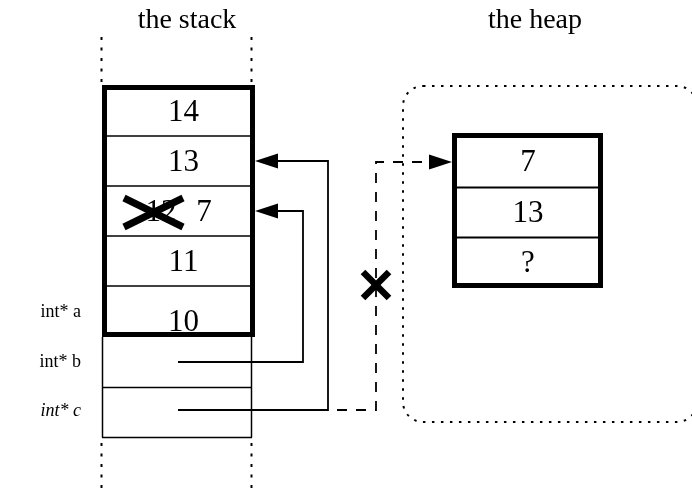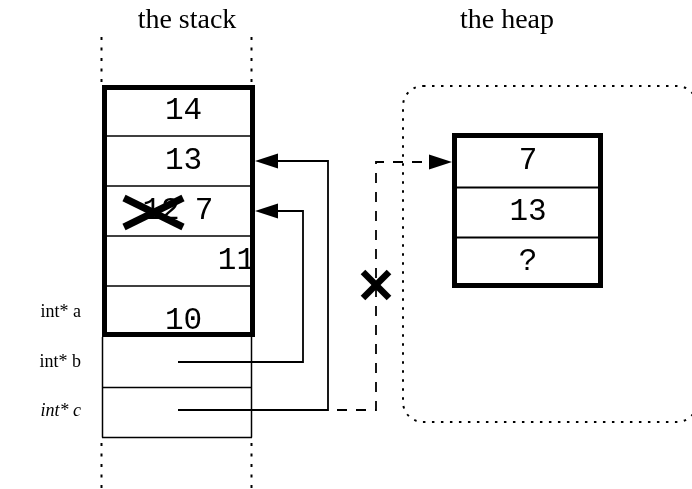--- a/index.html
+++ b/index.html
@@ -29,21 +29,20 @@
     font-size: 28px;
     text-align: center;
     height: 34px;
     line-height: 34px;
   }
   .cellnum {
     font-size: 31px;
     text-align: center;
     height: 50px;
     line-height: 50px;
-    font-family: Liberation Mono, monospace;
   }
   .ptr-label {
     font-size: 18px;
     text-align: right;
     height: 30px;
     line-height: 30px;
     width: 66px;
     left: 0;
   }
 </style>
@@ -108,27 +107,27 @@
     <rect x="388" y="86" width="294" height="336" rx="20" fill="none" stroke="#000" stroke-width="2" stroke-dasharray="2.5 6.5"></rect>
 
     <rect x="439.5" y="135.5" width="146" height="150" fill="none" stroke="#000" stroke-width="5"></rect>
     <g stroke="#000" stroke-width="2" fill="none">
       <line x1="442" y1="187.5" x2="583" y2="187.5"></line>
       <line x1="442" y1="237.5" x2="583" y2="237.5"></line>
     </g>
   </svg>
 
   <div class="txt title" style="left:87px; top:2px; width:170px;">the stack</div>
-  <div class="txt title" style="left:400px; top:2px; width:184px;">the heap</div>
+  <div class="txt title" style="left:428px; top:2px; width:184px;">the heap</div>
 
   <div class="txt cellnum" style="left:97px; top:86px; width:143px;">14</div>
   <div class="txt cellnum" style="left:97px; top:136px; width:143px;">13</div>
   <div class="txt cellnum" style="left:118px; top:186px; width:56px;">12</div>
   <div class="txt cellnum" style="left:172px; top:186px; width:34px;">7</div>
-  <div class="txt cellnum" style="left:97px; top:236px; width:143px;text-align:right;">11</div>
+  <div class="txt cellnum" style="left:97px; top:236px; width:143px;">11</div>
   <div class="txt cellnum" style="left:97px; top:296px; width:143px;">10</div>
 
   <div class="txt ptr-label" style="top:296px;">int* a</div>
   <div class="txt ptr-label" style="top:346px;">int* b</div>
   <div class="txt ptr-label" style="top:395px;font-style:italic;">int* c</div>
 
   <div class="txt cellnum" style="left:442px; top:136px; width:142px;">7</div>
   <div class="txt cellnum" style="left:442px; top:187px; width:142px;">13</div>
   <div class="txt cellnum" style="left:442px; top:237px; width:142px;">?</div>
 

